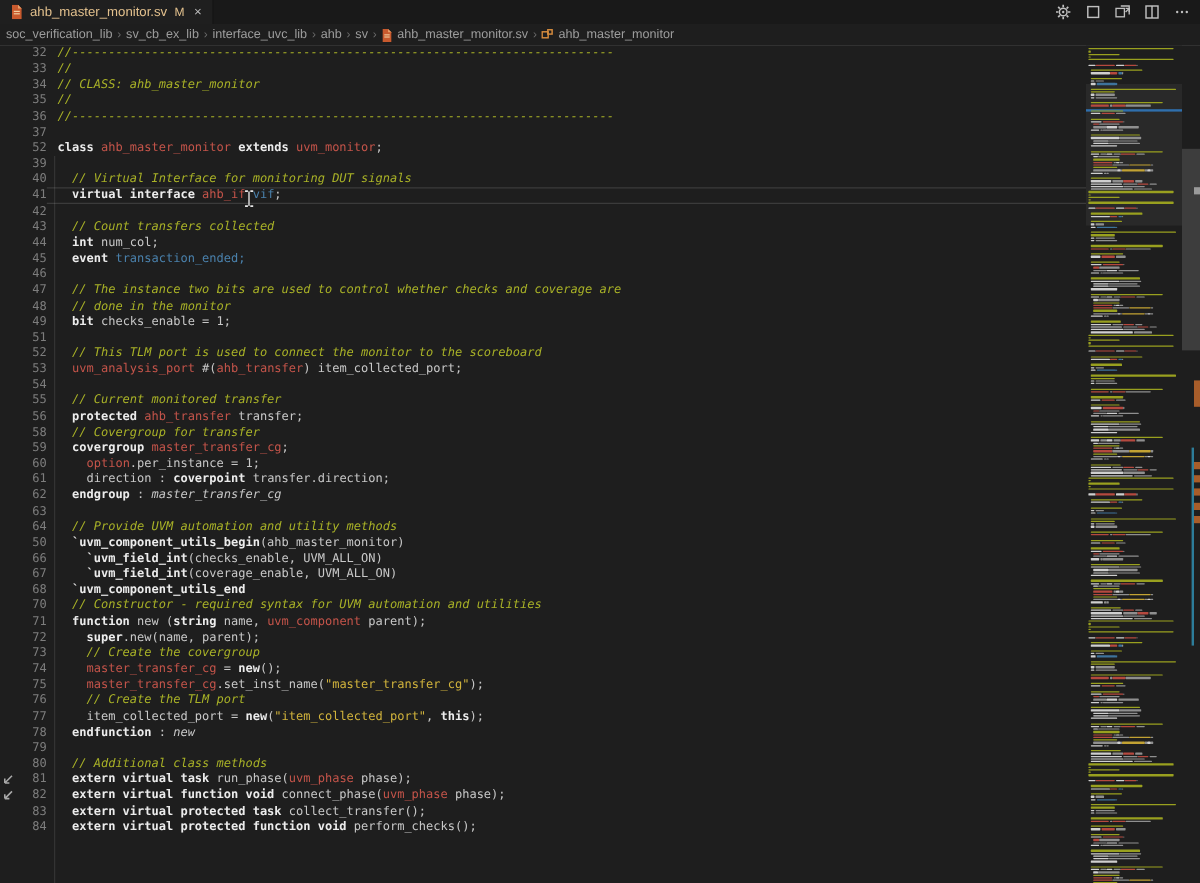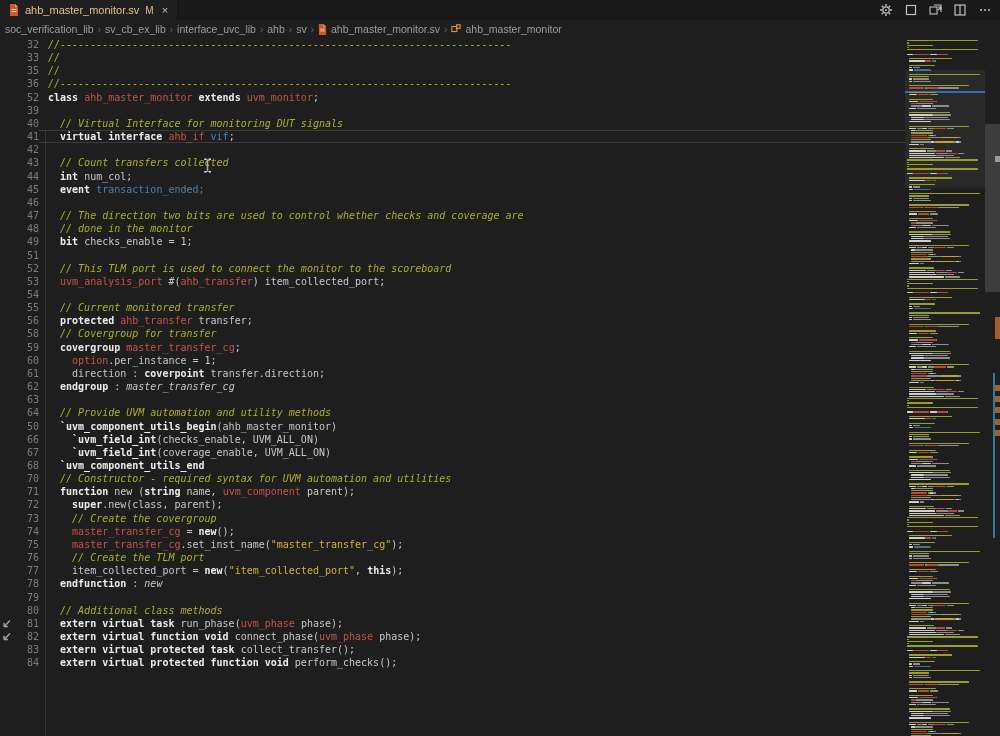--- a/index.html
+++ b/index.html
@@ -148,30 +148,40 @@
           <div class="lnum">32</div>
           <div class="codepart"><span class="tk-c">//---------------------------------------------------------------------------</span></div>
         </div>
         <div class="line">
           <div class="glyph"></div>
           <div class="lnum">33</div>
           <div class="codepart"><span class="tk-c">//</span></div>
         </div>
         <div class="line">
           <div class="glyph"></div>
+          <div class="lnum">34</div>
+          <div class="codepart"><span class="tk-c">// CLASS: ahb_master_monitor</span></div>
+        </div>
+        <div class="line">
+          <div class="glyph"></div>
           <div class="lnum">35</div>
           <div class="codepart"><span class="tk-c">//</span></div>
         </div>
         <div class="line">
           <div class="glyph"></div>
           <div class="lnum">36</div>
           <div class="codepart"><span class="tk-c">//---------------------------------------------------------------------------</span></div>
         </div>
         <div class="line">
           <div class="glyph"></div>
+          <div class="lnum">37</div>
+          <div class="codepart"></div>
+        </div>
+        <div class="line">
+          <div class="glyph"></div>
           <div class="lnum">52</div>
           <div class="codepart"><span class="tk-k">class </span><span class="tk-t">ahb_master_monitor</span><span class="tk-k"> extends </span><span class="tk-t">uvm_monitor</span><span class="tk-p">;</span></div>
         </div>
         <div class="line">
           <div class="glyph"></div>
           <div class="lnum">39</div>
           <div class="codepart"></div>
         </div>
         <div class="line">
           <div class="glyph"></div>
@@ -204,21 +214,21 @@
           <div class="codepart"><span class="tk-k">  event</span><span class="tk-p"> </span><span class="tk-b">transaction_ended</span><span class="tk-b">;</span></div>
         </div>
         <div class="line">
           <div class="glyph"></div>
           <div class="lnum">46</div>
           <div class="codepart"></div>
         </div>
         <div class="line">
           <div class="glyph"></div>
           <div class="lnum">47</div>
-          <div class="codepart"><span class="tk-c">  // The direction two bits are used to control whether checks and coverage are</span></div>
+          <div class="codepart"><span class="tk-c">  // The instance two bits are used to control whether checks and coverage are</span></div>
         </div>
         <div class="line">
           <div class="glyph"></div>
           <div class="lnum">48</div>
           <div class="codepart"><span class="tk-c">  // done in the monitor</span></div>
         </div>
         <div class="line">
           <div class="glyph"></div>
           <div class="lnum">49</div>
           <div class="codepart"><span class="tk-k">  bit</span><span class="tk-p"> checks_enable = 1;</span></div>
@@ -314,21 +324,21 @@
           <div class="codepart"><span class="tk-c">  // Constructor - required syntax for UVM automation and utilities</span></div>
         </div>
         <div class="line">
           <div class="glyph"></div>
           <div class="lnum">71</div>
           <div class="codepart"><span class="tk-k">  function</span><span class="tk-p"> new (</span><span class="tk-k">string</span><span class="tk-p"> name, </span><span class="tk-t">uvm_component</span><span class="tk-p"> parent);</span></div>
         </div>
         <div class="line">
           <div class="glyph"></div>
           <div class="lnum">72</div>
-          <div class="codepart"><span class="tk-k">    super</span><span class="tk-p">.new(class, parent);</span></div>
+          <div class="codepart"><span class="tk-k">    super</span><span class="tk-p">.new(name, parent);</span></div>
         </div>
         <div class="line">
           <div class="glyph"></div>
           <div class="lnum">73</div>
           <div class="codepart"><span class="tk-c">    // Create the covergroup</span></div>
         </div>
         <div class="line">
           <div class="glyph"></div>
           <div class="lnum">74</div>
           <div class="codepart"><span class="tk-p">    </span><span class="tk-t">master_transfer_cg</span><span class="tk-p"> = </span><span class="tk-k">new</span><span class="tk-p">();</span></div>

